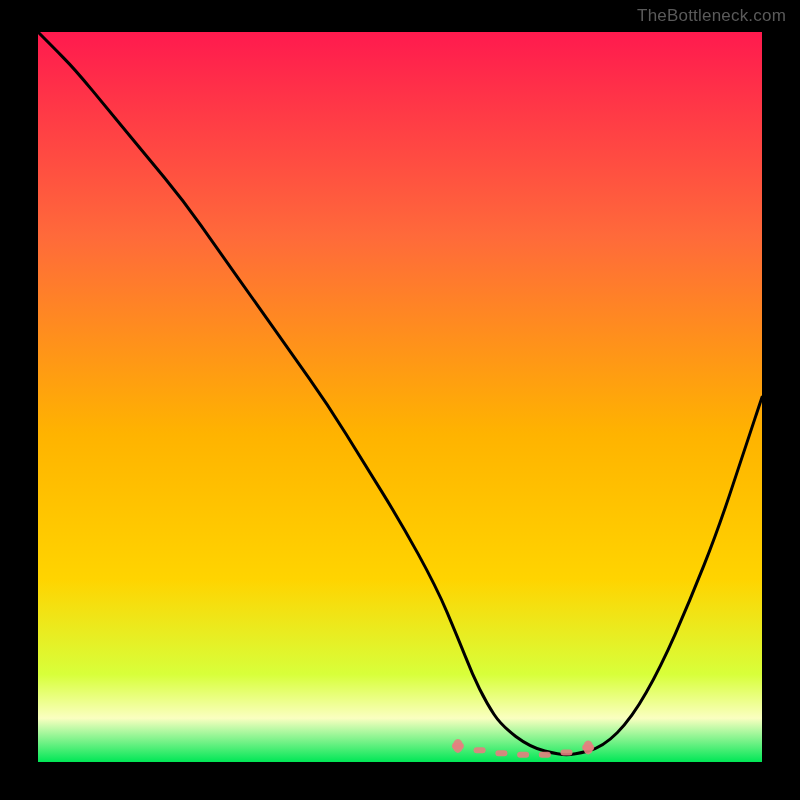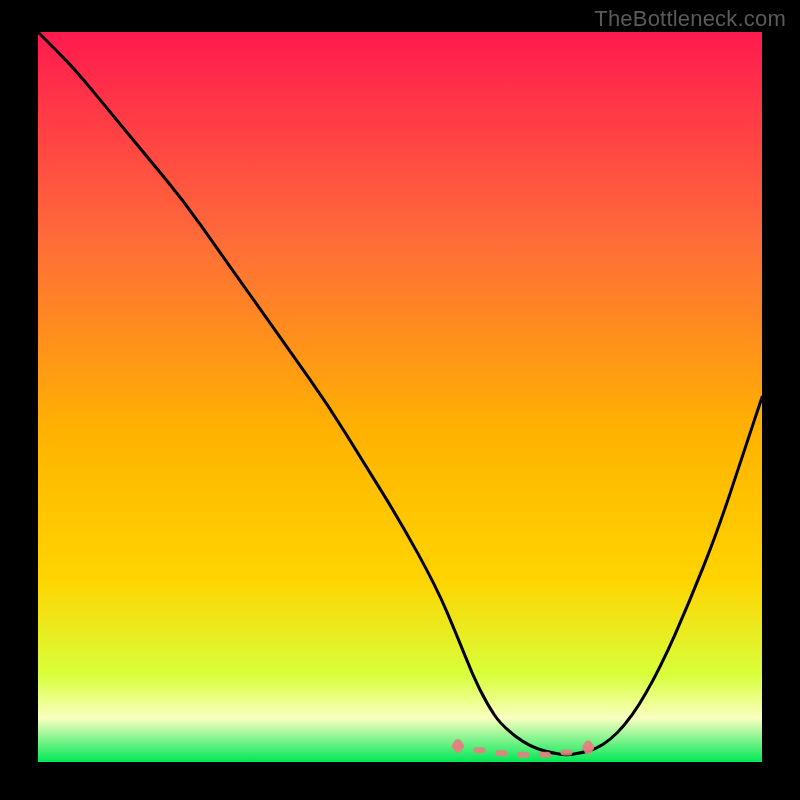--- a/index.html
+++ b/index.html
@@ -14,21 +14,21 @@
   .stage {
     position: relative;
     width: 800px;
     height: 800px;
   }
   .watermark {
     position: absolute;
     top: 6px;
     right: 14px;
     color: #5a5a5a;
-    font-size: 22px;
+    font-size: 17px;
     font-weight: 500;
     letter-spacing: 0.2px;
     z-index: 20;
     user-select: none;
   }
   svg {
     position: absolute;
     top: 0;
     left: 0;
   }

